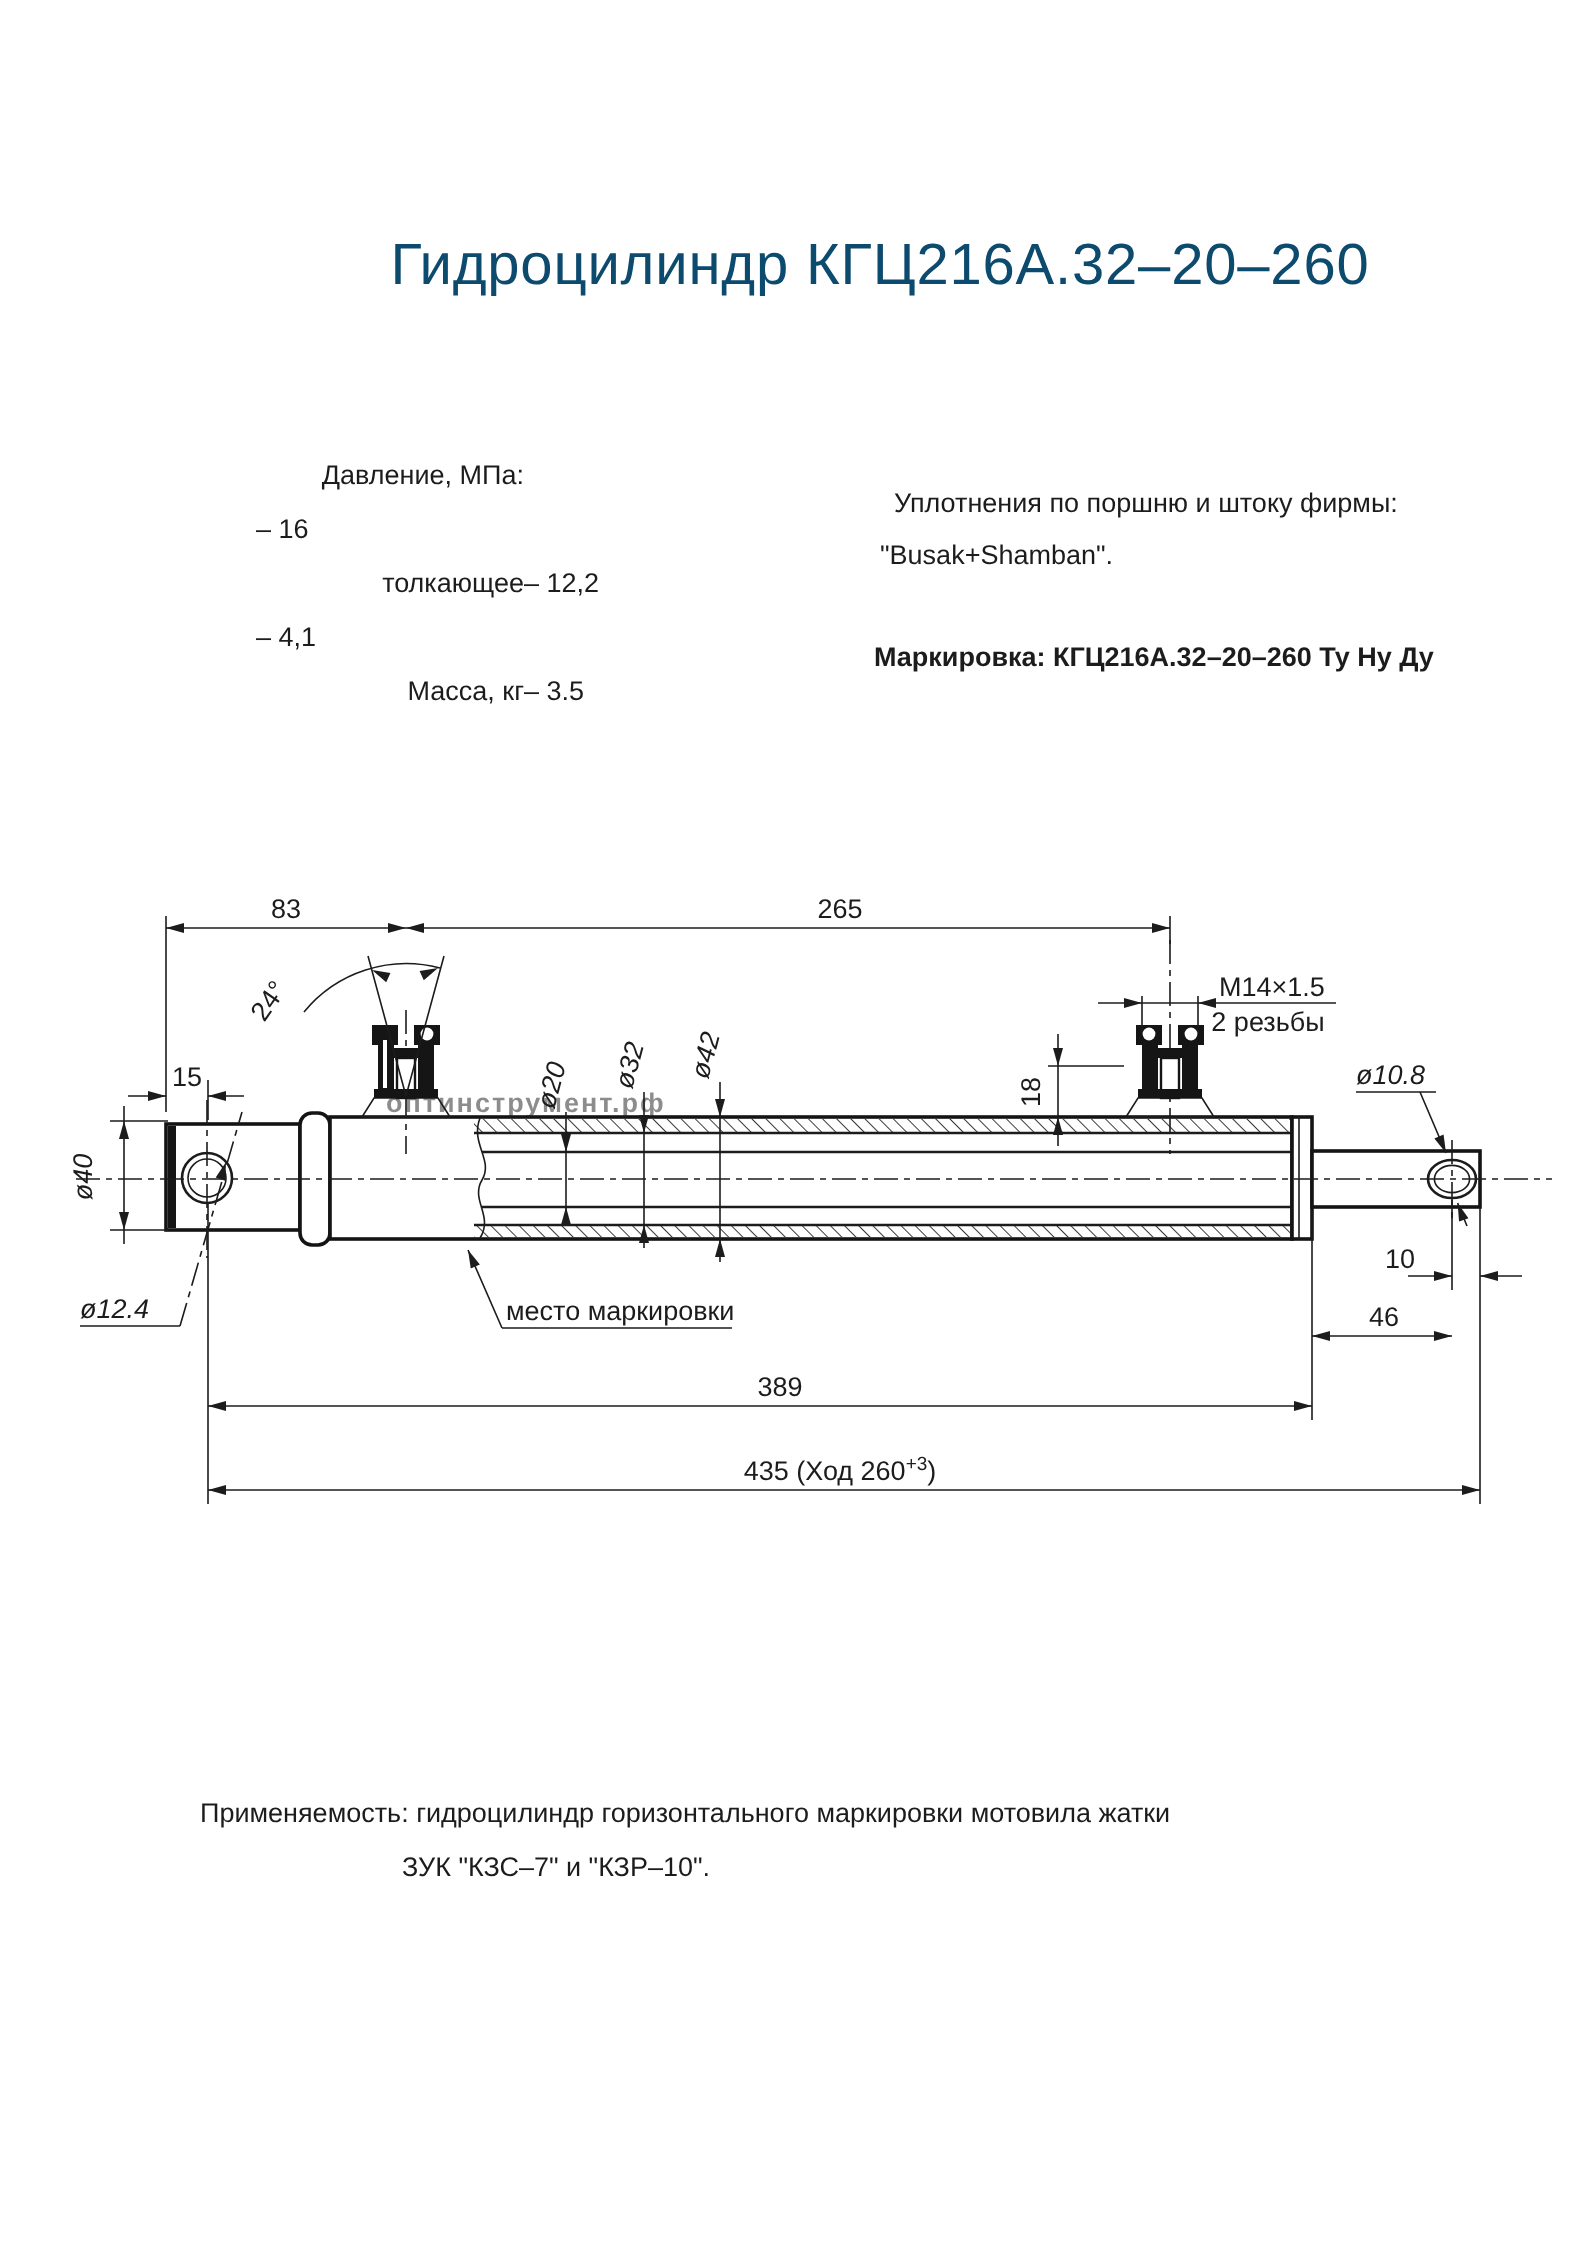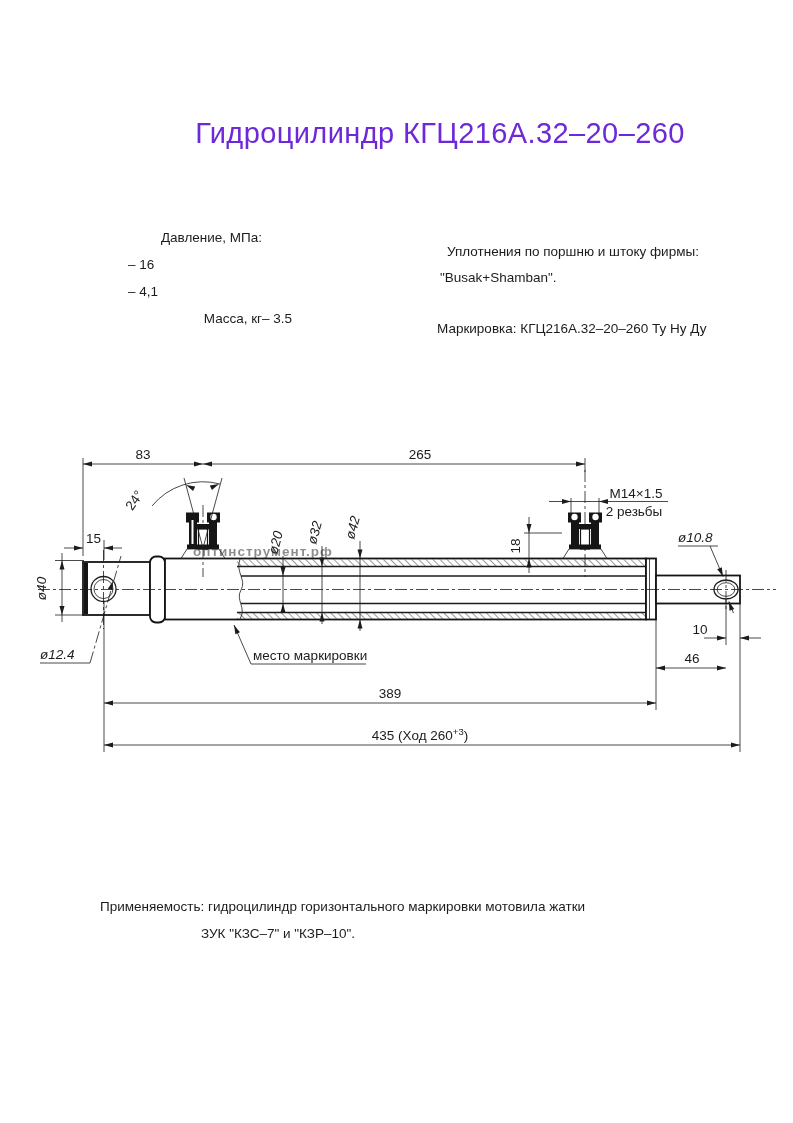--- a/index.html
+++ b/index.html
@@ -1,27 +1,27 @@
 <!DOCTYPE html>
 <html><head>
 <meta charset="utf-8">
 <style>
   html,body{margin:0;padding:0;background:#ffffff;}
   #page{position:relative;width:793px;height:1123px;background:#ffffff;overflow:hidden;
         font-family:"Liberation Sans",sans-serif;color:#1c1c1c;}
   .abs{position:absolute;}
   #title{left:90px;top:117px;width:700px;text-align:center;font-size:29px;
-         letter-spacing:0.4px;color:#6d28d9;white-space:nowrap;}
+         letter-spacing:0.4px;color:#0c4a6e;white-space:nowrap;}
   #specs{left:128px;top:225px;width:280px;font-size:13.5px;line-height:26.9px;}
   .spec-row{display:flex;}
   .spec-label{width:134px;flex:0 0 134px;white-space:nowrap;text-align:right;}
   .spec-value{white-space:nowrap;}
   #seal-note{left:440px;top:239px;font-size:13.5px;line-height:26px;white-space:nowrap;}
   #seal-line1{padding-left:7px;}
-  #marking-note{left:437px;top:321px;font-size:13.5px;white-space:nowrap;}
+  #marking-note{left:437px;top:321px;font-size:13.5px;white-space:nowrap;font-weight:bold;}
   #application{left:0;top:893px;font-size:13.5px;line-height:27px;white-space:nowrap;}
   #app-line1{position:absolute;left:100px;top:0;}
   #app-line2{position:absolute;left:201px;top:27px;}
   svg text{font-family:"Liberation Sans",sans-serif;font-size:13.5px;fill:#1c1c1c;}
   svg .it{font-style:italic;}
   .thin{stroke:#1c1c1c;stroke-width:0.8;fill:none;}
   .med{stroke:#1c1c1c;stroke-width:1.3;fill:none;}
   .thick{stroke:#141414;stroke-width:1.8;fill:#ffffff;}
   .cl{stroke:#1c1c1c;stroke-width:0.8;fill:none;stroke-dasharray:12 3 3 3;}
   .arr{fill:#1c1c1c;stroke:none;}
@@ -34,20 +34,24 @@
 
   <div id="title" class="abs">Гидроцилиндр КГЦ216А.32–20–260</div>
 
   <div id="specs" class="abs">
     <div class="spec-row">
         <span class="spec-label">Давление, МПа:</span>
         <span class="spec-value"></span>
       </div>
     <div class="spec-row">
         <span class="spec-value">– 16</span>
+      </div>
+    <div class="spec-row">
+        <span class="spec-label">толкающее</span>
+        <span class="spec-value">– 12,2</span>
       </div>
     <div class="spec-row">
         <span class="spec-value">– 4,1</span>
       </div>
     <div class="spec-row">
         <span class="spec-label">Масса, кг</span>
         <span class="spec-value">– 3.5</span>
       </div>
   </div>
 

